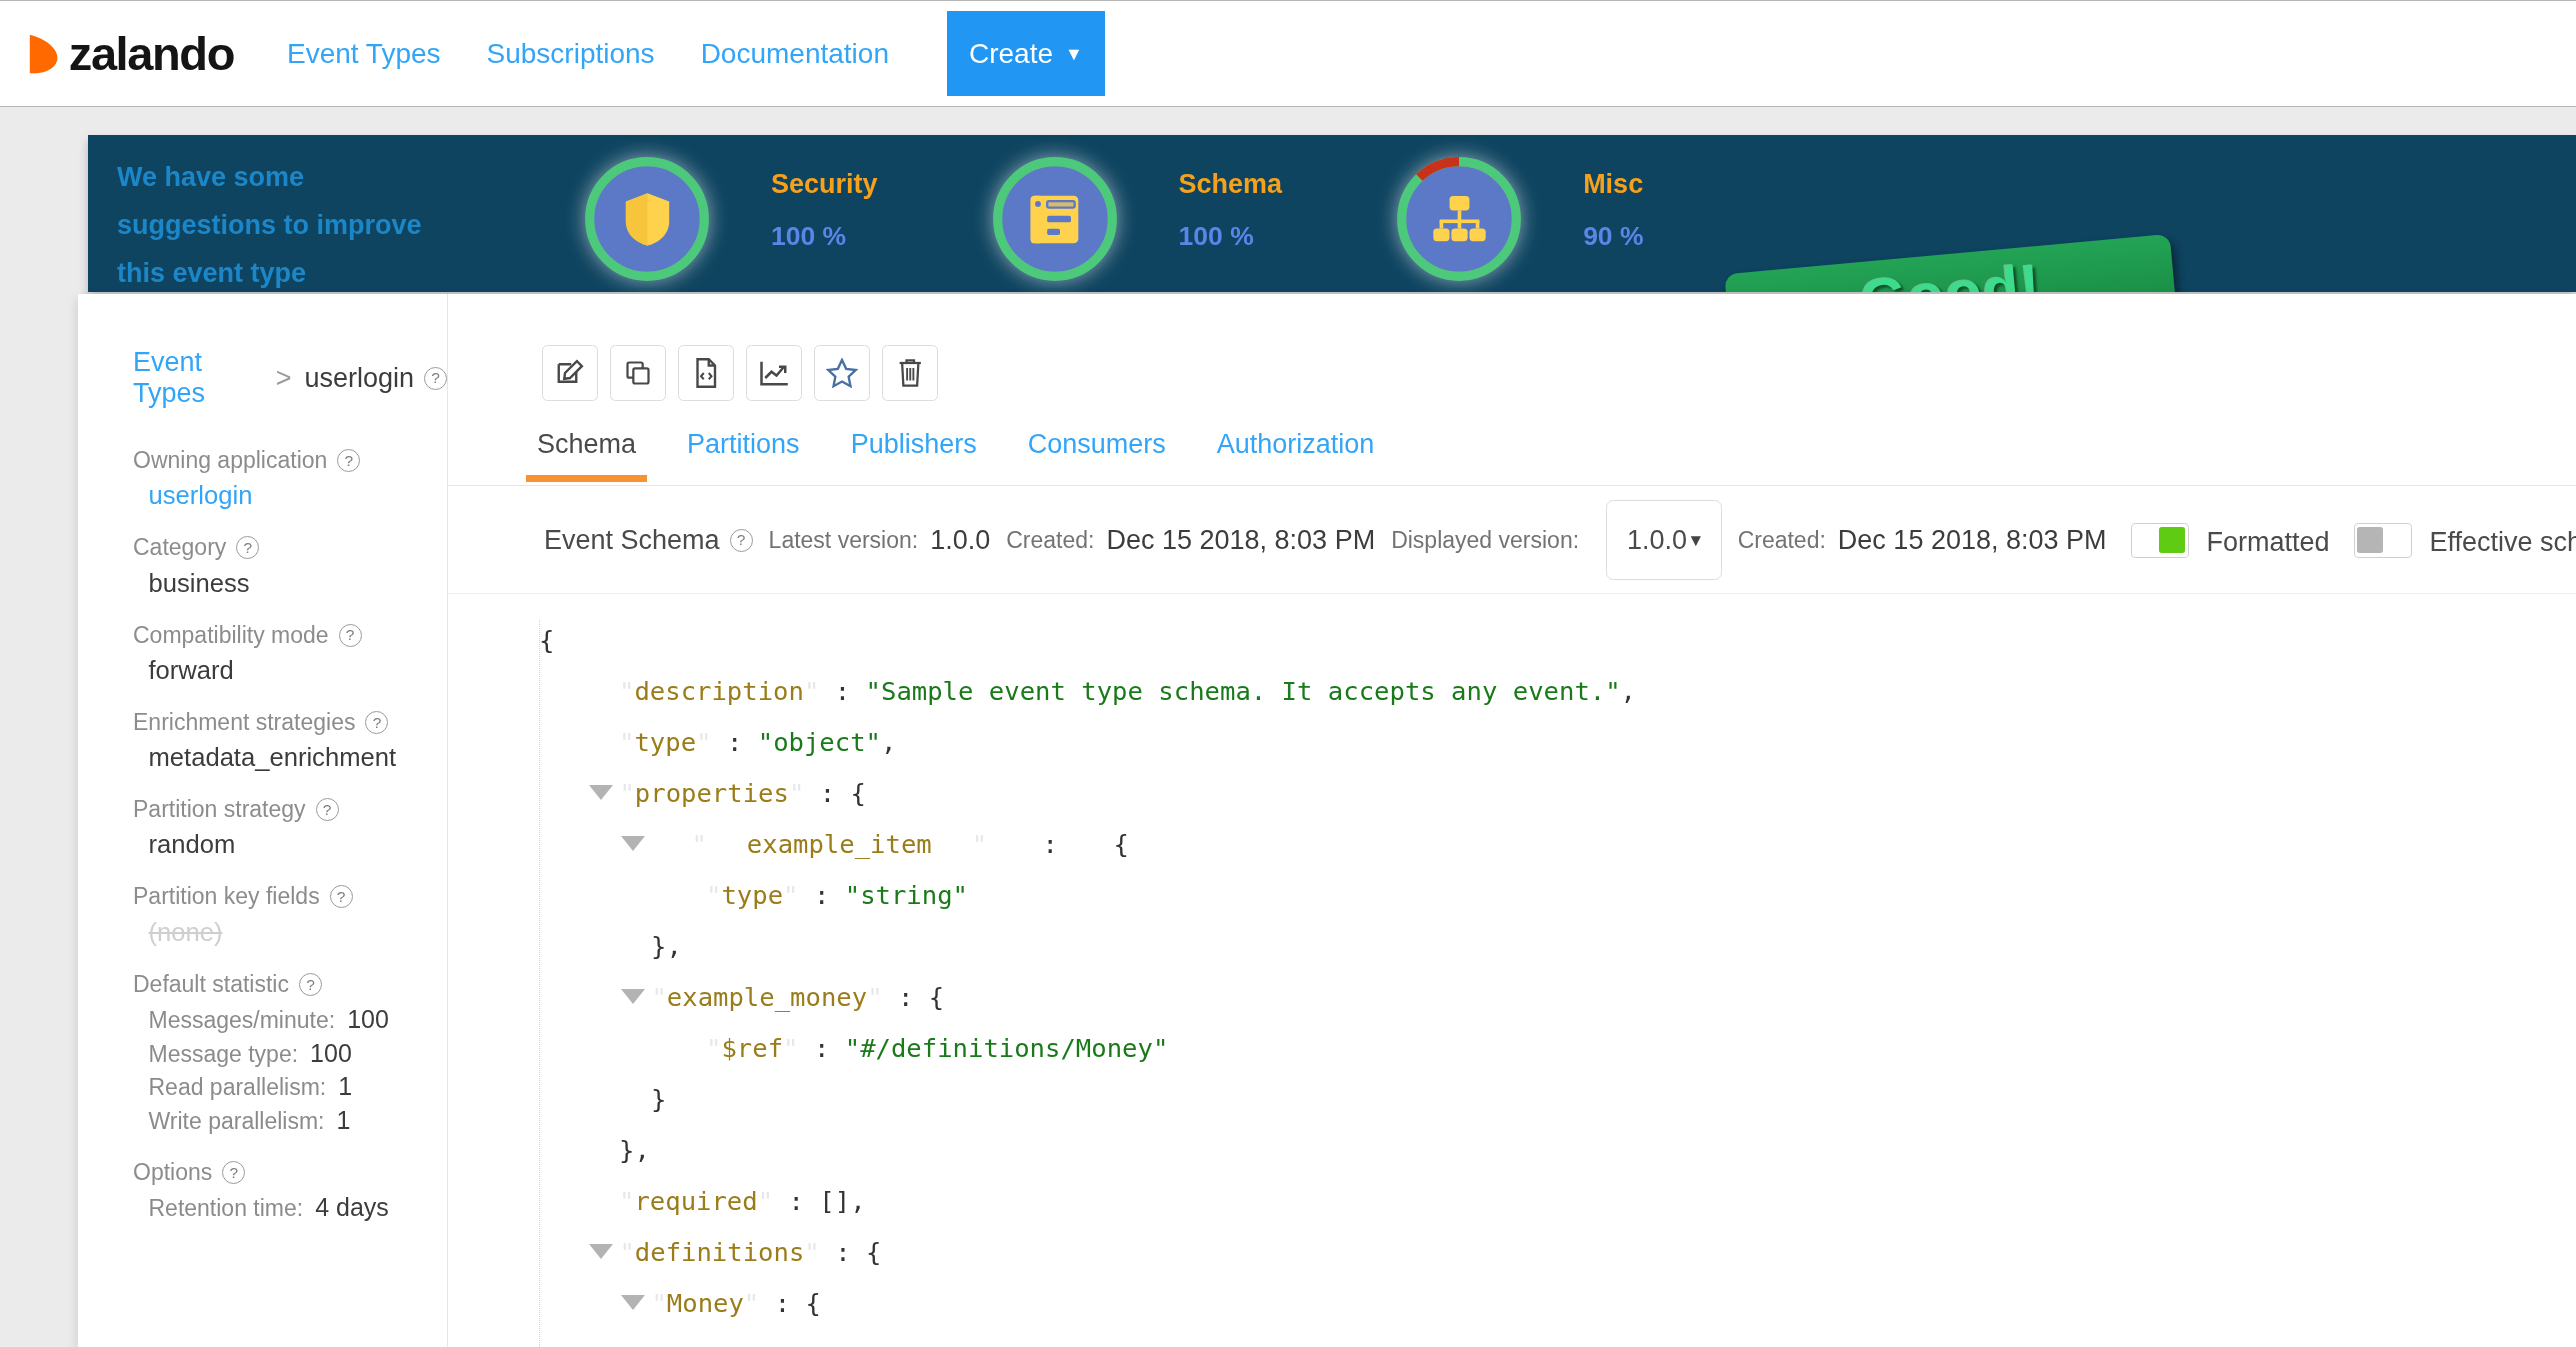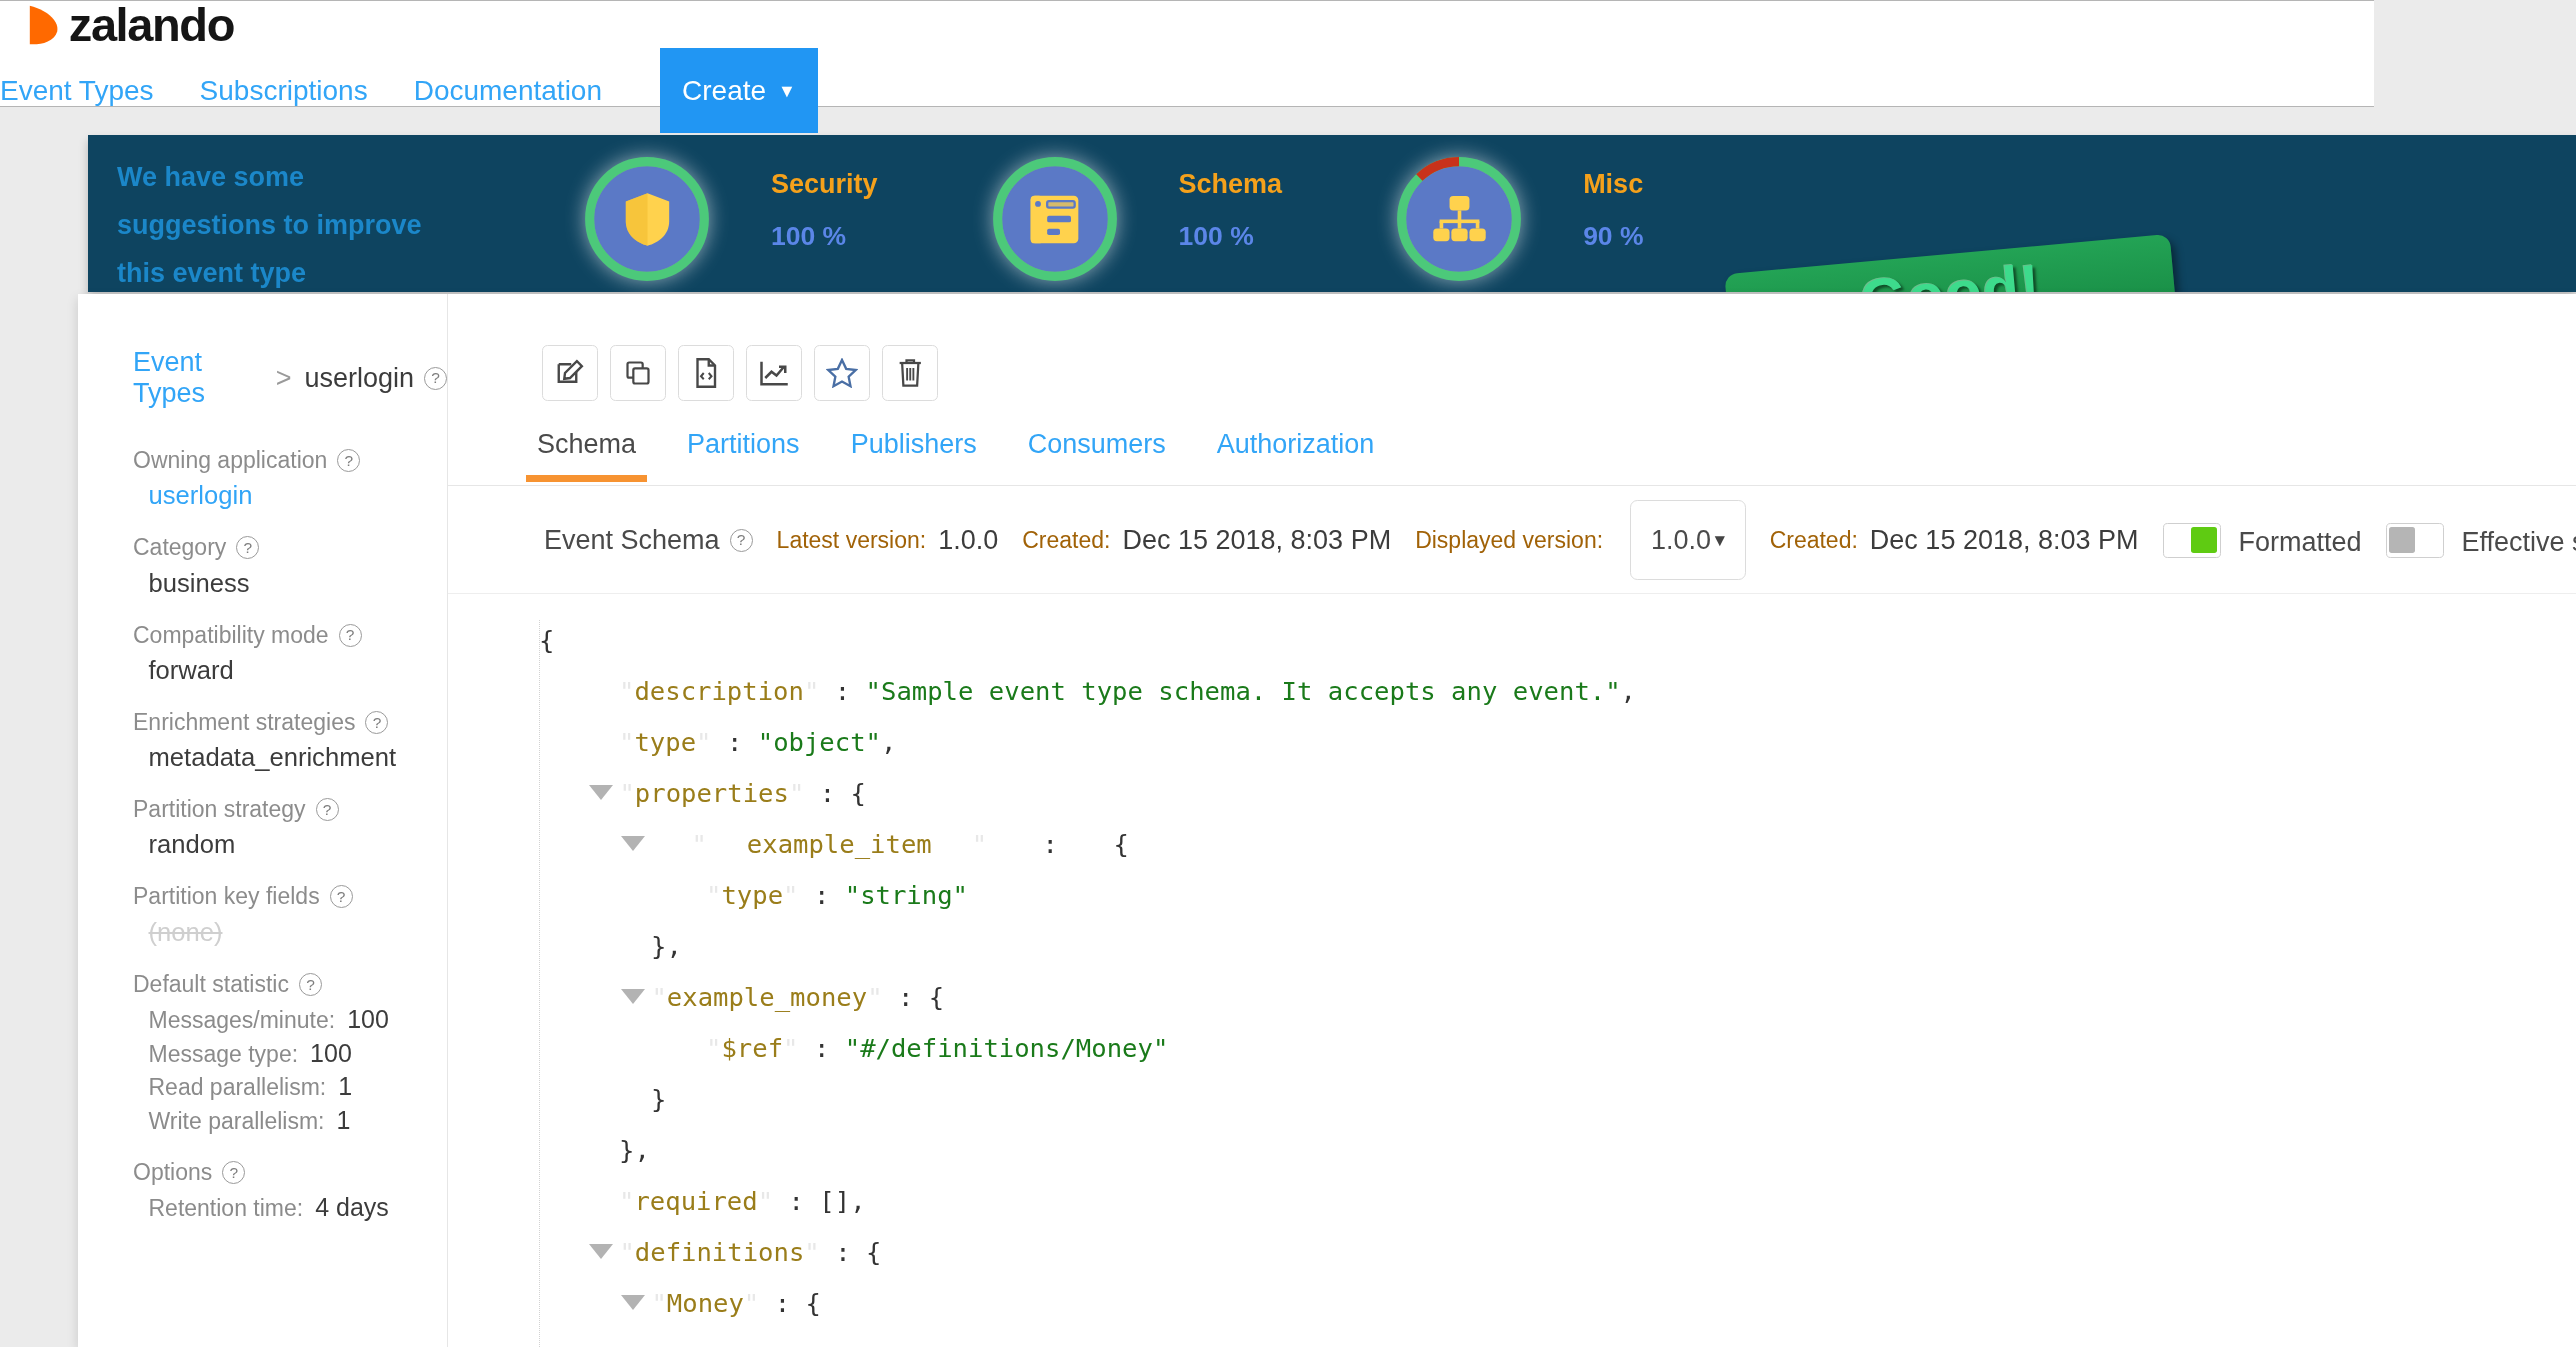--- a/index.html
+++ b/index.html
@@ -6,25 +6,25 @@
   html, body {
     width: 2576px; height: 1347px;
     background: #ebebeb;
     font-family: "Liberation Sans", sans-serif;
     overflow: hidden;
   }
 
   
   .topnav {
     position: absolute; top: 0; left: 0;
-    width: 2374px; height: 107px;
+    width: 2576px; height: 107px;
     background: #ffffff;
     border-top: 1.8px solid #b5b5b5;
     border-bottom: 1.8px solid #b5b5b5;
-    display: flex; align-items: flex-start; flex-direction: column;
+    display: flex; align-items: center;
   }
   .brand {
     display: flex; align-items: center;
     margin-left: 25.6px; margin-right: 53px;
   }
   .brand-mark {
     width: 35px; height: 42px; margin-right: 8.2px;
     position: relative;
   }
   .brand-mark svg { display:block; }
@@ -191,21 +191,21 @@
     position: absolute; left: 0; top: 192px;
     width: 100%; height: 108px;
     display: flex; align-items: center;
     padding-left: 96px;
     white-space: nowrap;
   }
   .sb-title {
     display: flex; align-items: center;
     font-size: 27px; color: #4a4a4a;
   }
-  .sb-key { font-size: 23px; color: #a16207; margin-left: 24px; }
+  .sb-key { font-size: 23px; color: #737373; margin-left: 16px; }
   .sb-val { font-size: 27px; color: #3c3c3c; margin-left: 12px; }
   .ver-select {
     margin-left: 27px;
     width: 139px; height: 80px;
     border: 1.8px solid #dcdcdc; border-radius: 7.3px;
     background: #fff; cursor: pointer;
     display: flex; align-items: center; justify-content: space-between;
     padding: 0 16.4px 0 20px;
   }
   .ver-select .v { font-size: 27px; color: #4a4a4a; }

